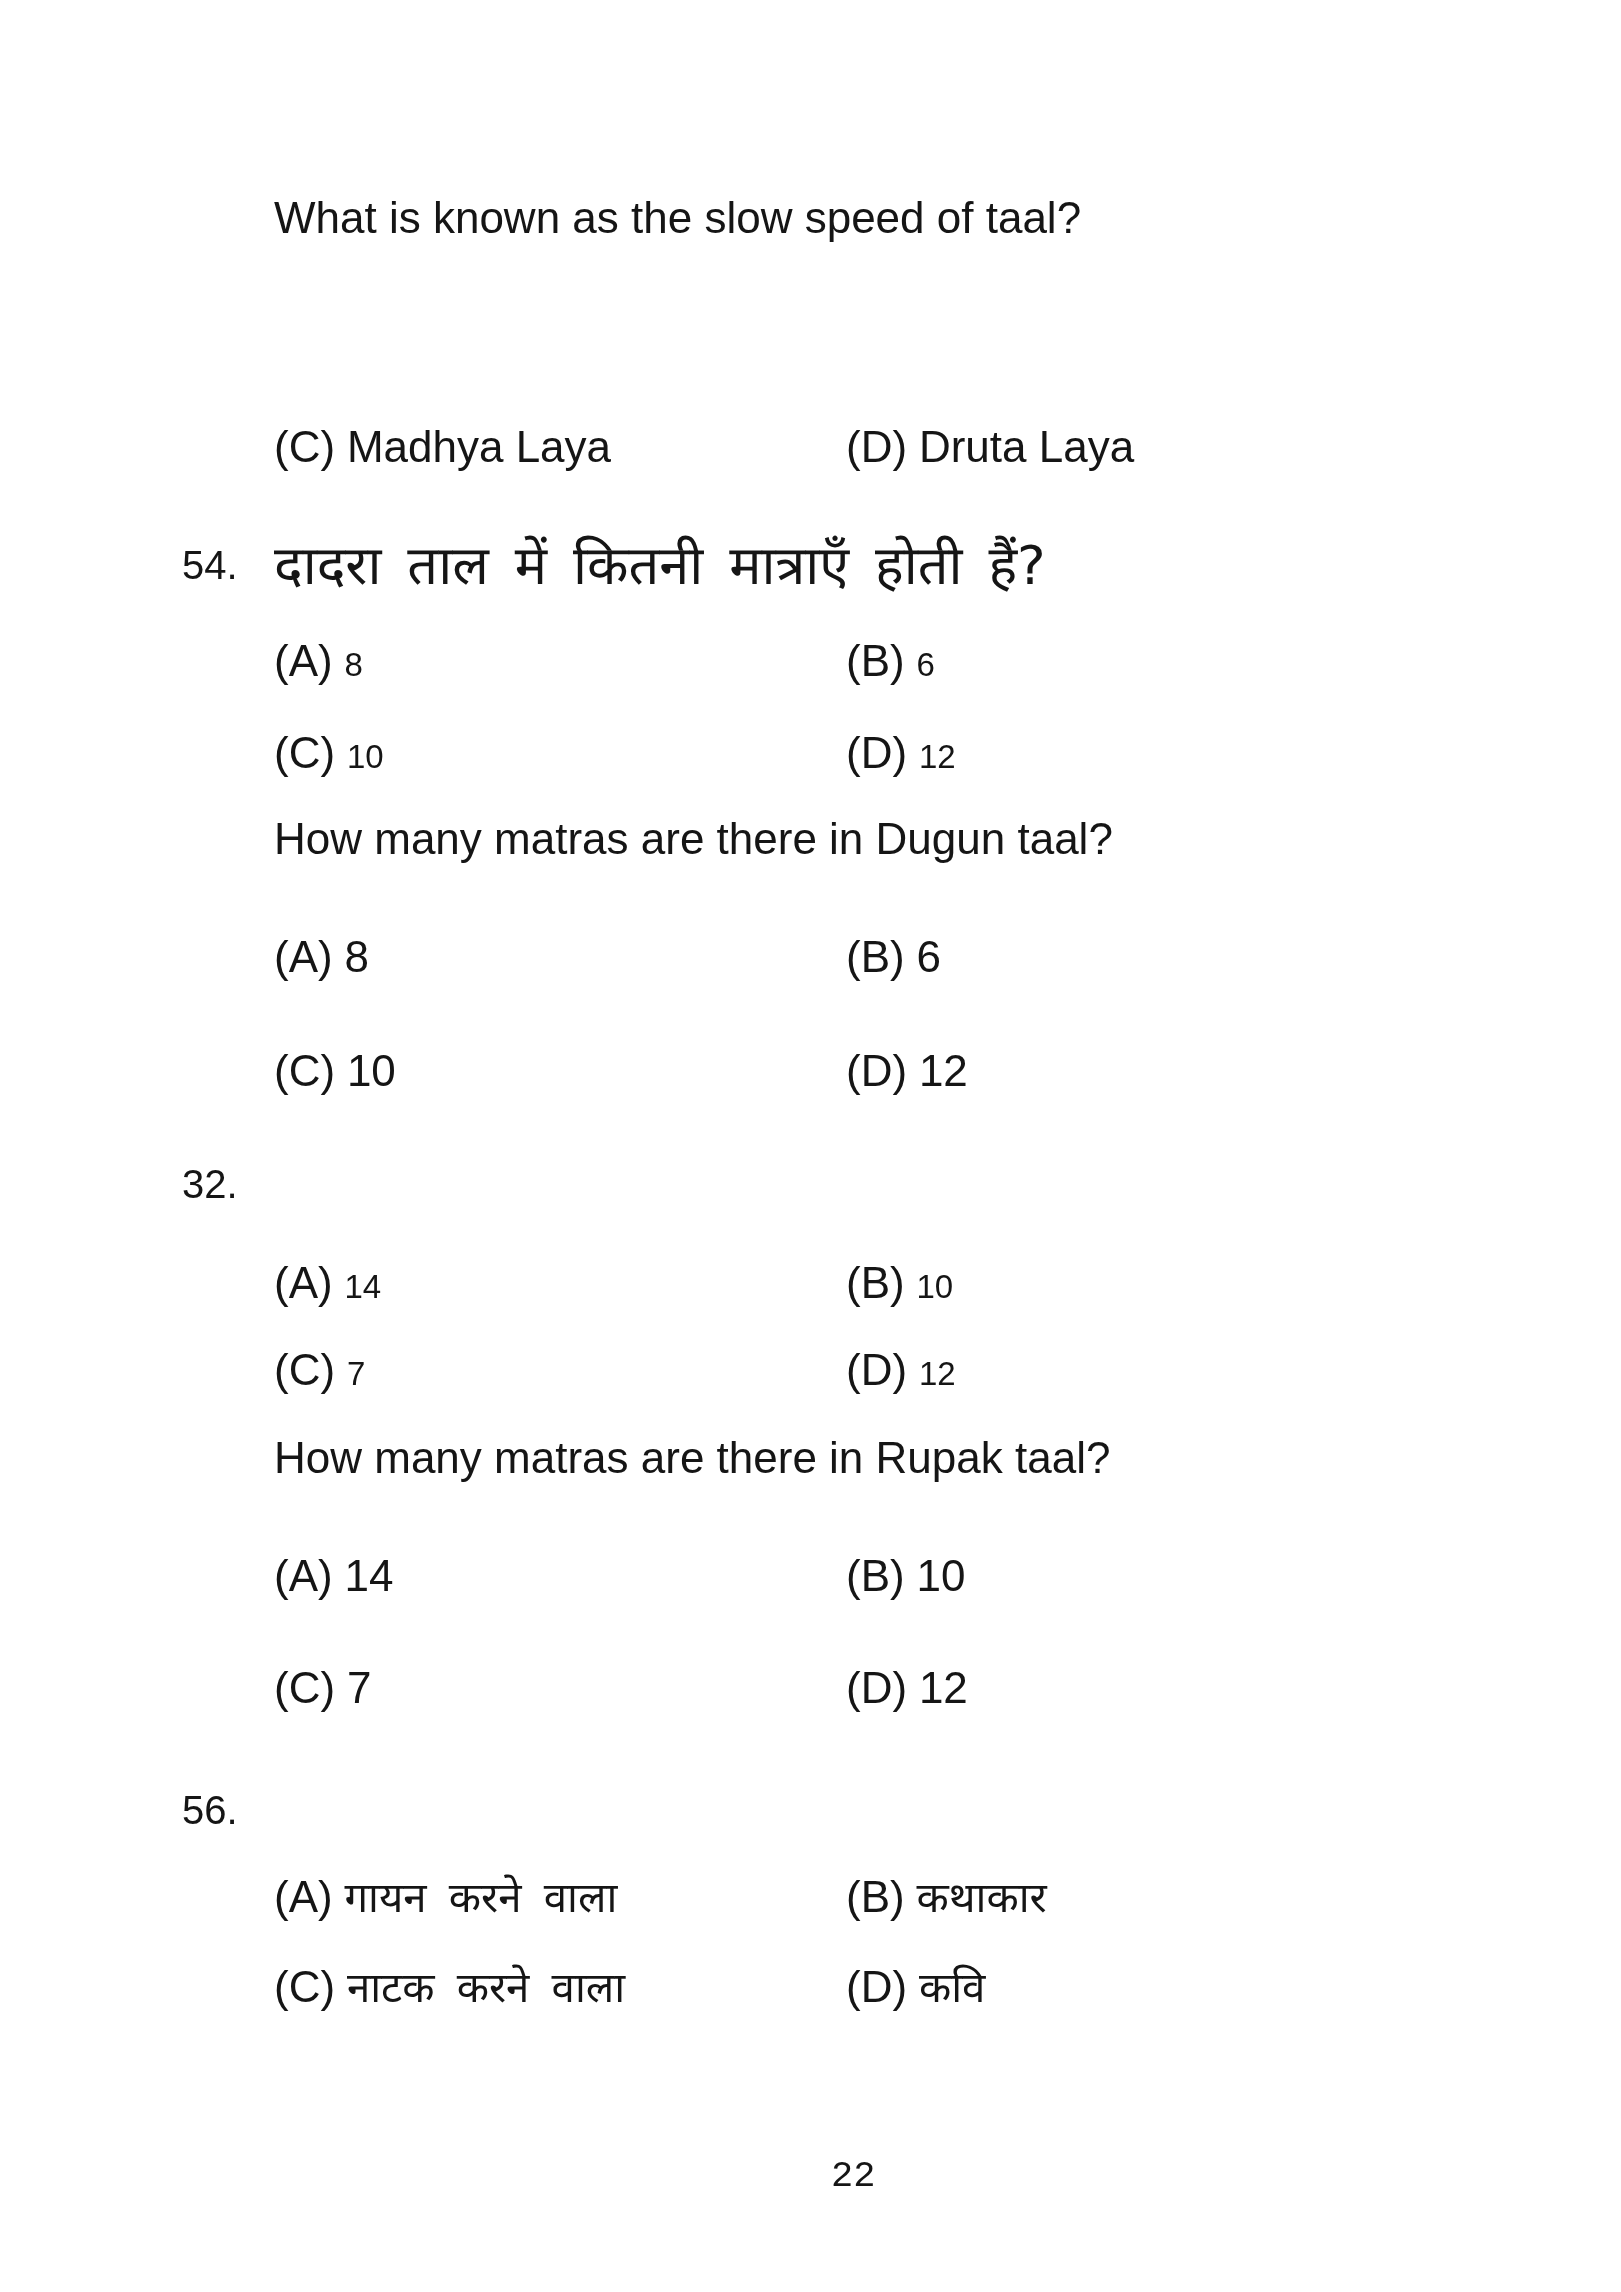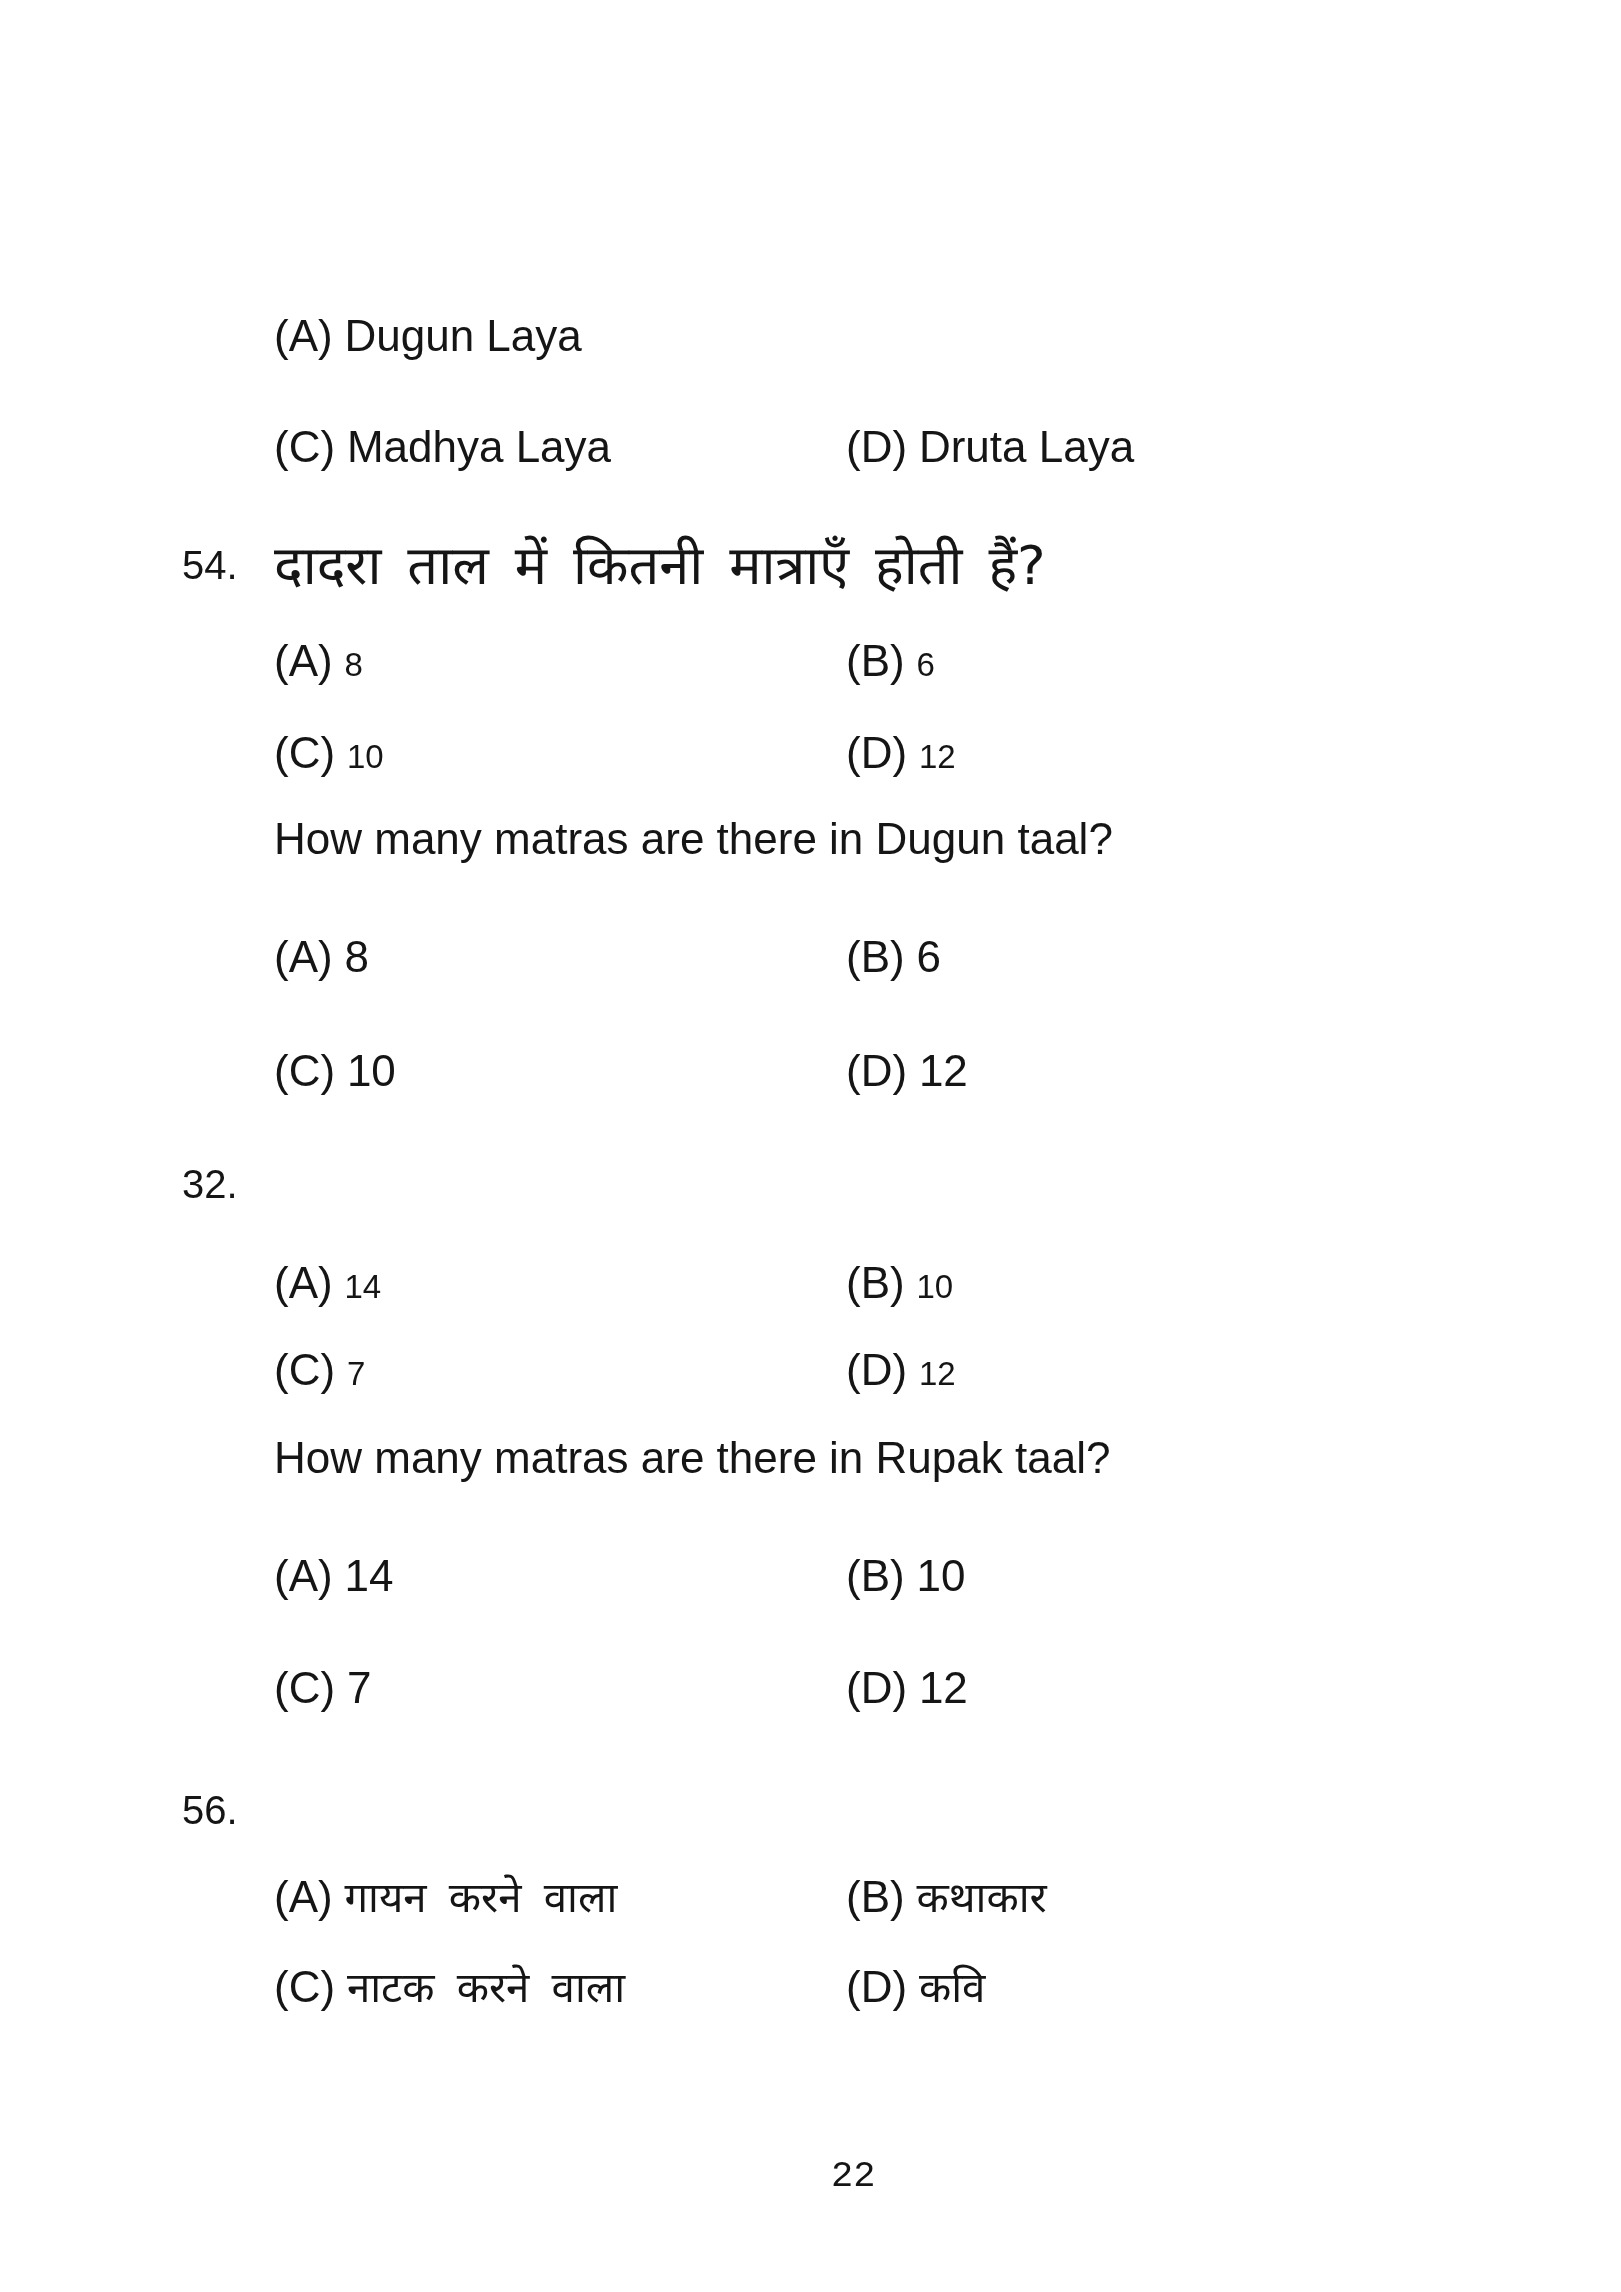--- a/index.html
+++ b/index.html
@@ -54,24 +54,22 @@
     font-family: Liberation Mono, monospace;
     font-size: 37px;
     margin-top: 40px;
   }
 </style>
 </head>
 <body>
 
 <div class="page">
 
+  <div class="abs qtext-en" style="top:194px">What is known as the slow speed of taal?</div>
 
-  <div class="abs opt col-left" style="top:312px">
-    <span class="lbl">(A)</span><span class="val">Dugun Laya</span>
-  </div>
   <div class="abs opt col-left" style="top:423px">
     <span class="lbl">(C)</span><span class="val">Madhya Laya</span>
   </div>
   <div class="abs opt col-right" style="top:423px">
     <span class="lbl">(D)</span><span class="val">Druta Laya</span>
   </div>
 
   <div class="abs qnum" style="top:541px">54.</div>
   <div class="abs hindi qtext-hi" style="top:534px">दादरा ताल में कितनी मात्राएँ होती हैं?</div>
 

